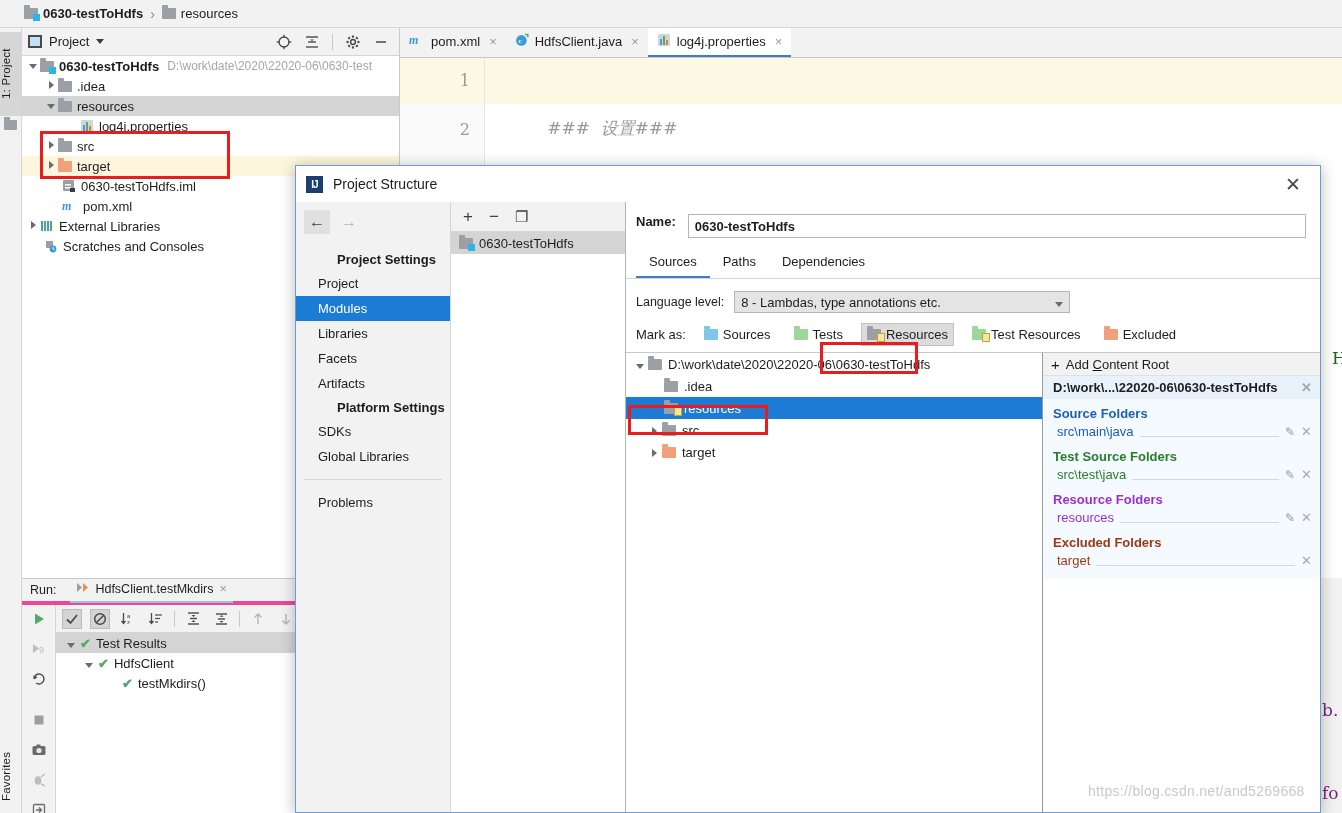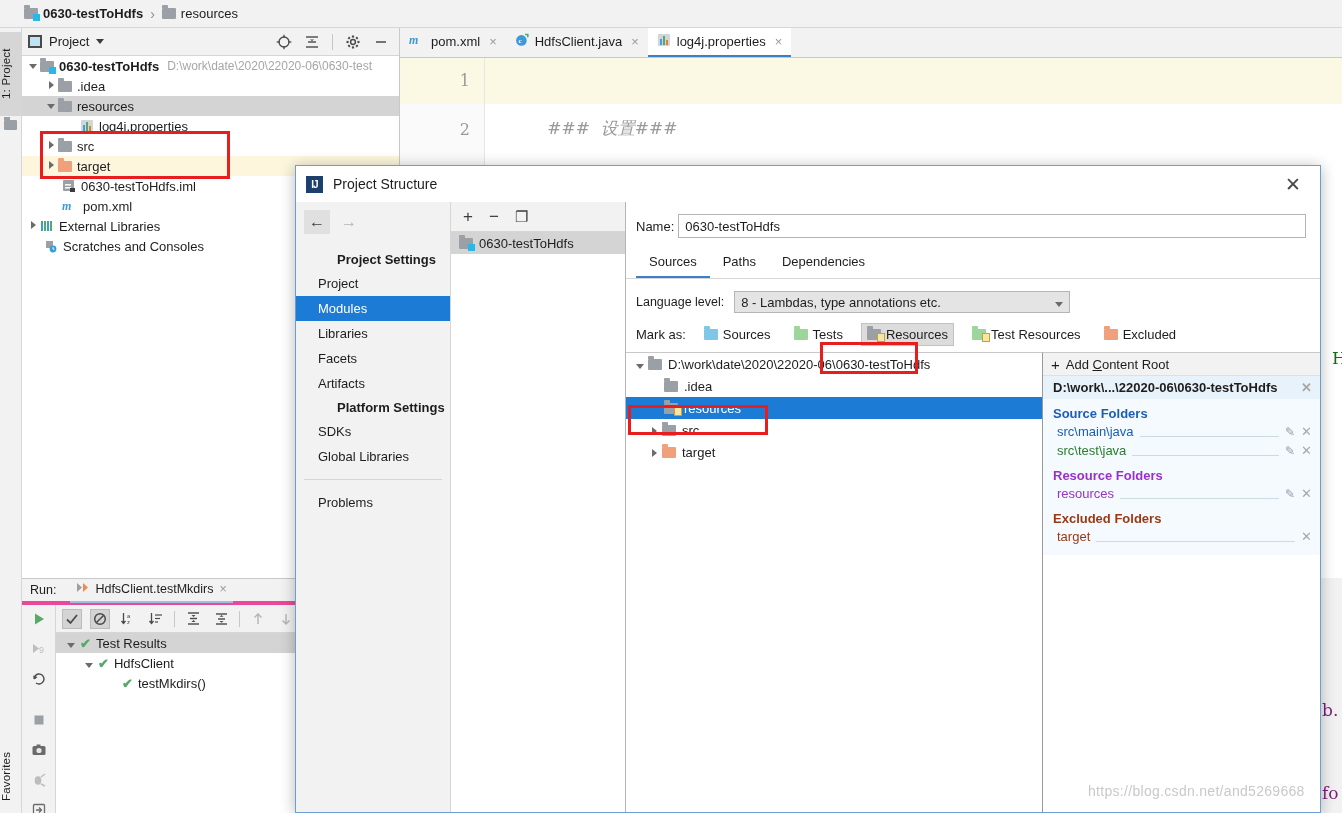--- a/index.html
+++ b/index.html
@@ -149,21 +149,21 @@
   .nav-item.active{ background:#1c7bd4; color:#fff; }
   .nav-divider{ height:1px; background:#d6d6d6; margin:10px 8px; }
 
   .dlg-mid{ width:175px; background:#fff; border-right:1px solid #b5b5b5; }
   .mid-tools{ height:30px; background:#f2f2f2; display:flex; align-items:center; gap:16px;
      padding:0 12px; border-bottom:1px solid #d6d6d6; font-size:17px; color:#3c3c3c;}
   .mid-item{ display:flex; align-items:center; gap:6px; height:22px; padding-left:8px; font-size:13px;
      background:#d4d4d4; }
 
   .dlg-right{ flex:1; background:#fff; position:relative; }
-  .namerow{ display:flex; align-items:center; gap:4px; padding:12px 14px 10px 10px; }
+  .namerow{ display:flex; align-items:flex-start; gap:12px; padding:12px 14px 10px 10px;font-weight:bold; }
   .namelabel{ font-size:13px; }
   .nameinput{ flex:1; height:24px; border:1px solid #b5b5b5; background:#fff; font-size:13px;
      padding:0 6px; display:flex; align-items:center; }
   .dtabs{ display:flex; gap:0; padding-left:10px; border-bottom:1px solid #d6d6d6; }
   .dtab{ padding:6px 13px 7px 13px; font-size:13px; border-bottom:2px solid transparent; }
   .dtab.active{ border-bottom:2px solid #3b7fc4; }
   .llrow{ display:flex; align-items:center; gap:10px; padding:12px 10px 8px 10px; }
   .combo{ width:336px; height:22px; background:#e4e4e4; border:1px solid #b5b5b5; display:flex;
      align-items:center; padding:0 6px; font-size:13px; }
   .combo .cv{ flex:1; }
@@ -704,20 +704,21 @@
               </div>
 
               <div class="grp-title grp-src">Source Folders</div>
               <div class="grp-row">
                 <span class="c-src">src\main\java</span>
                 <span class="line"></span>
                 <span class="pen">✎</span>
                 <span class="xx">✕</span>
               </div>
 
+              <div class="grp-title grp-test">Test Source Folders</div>
               <div class="grp-row">
                 <span class="c-test">src\test\java</span>
                 <span class="line"></span>
                 <span class="pen">✎</span>
                 <span class="xx">✕</span>
               </div>
 
               <div class="grp-title grp-res">Resource Folders</div>
               <div class="grp-row">
                 <span class="c-res">resources</span>

